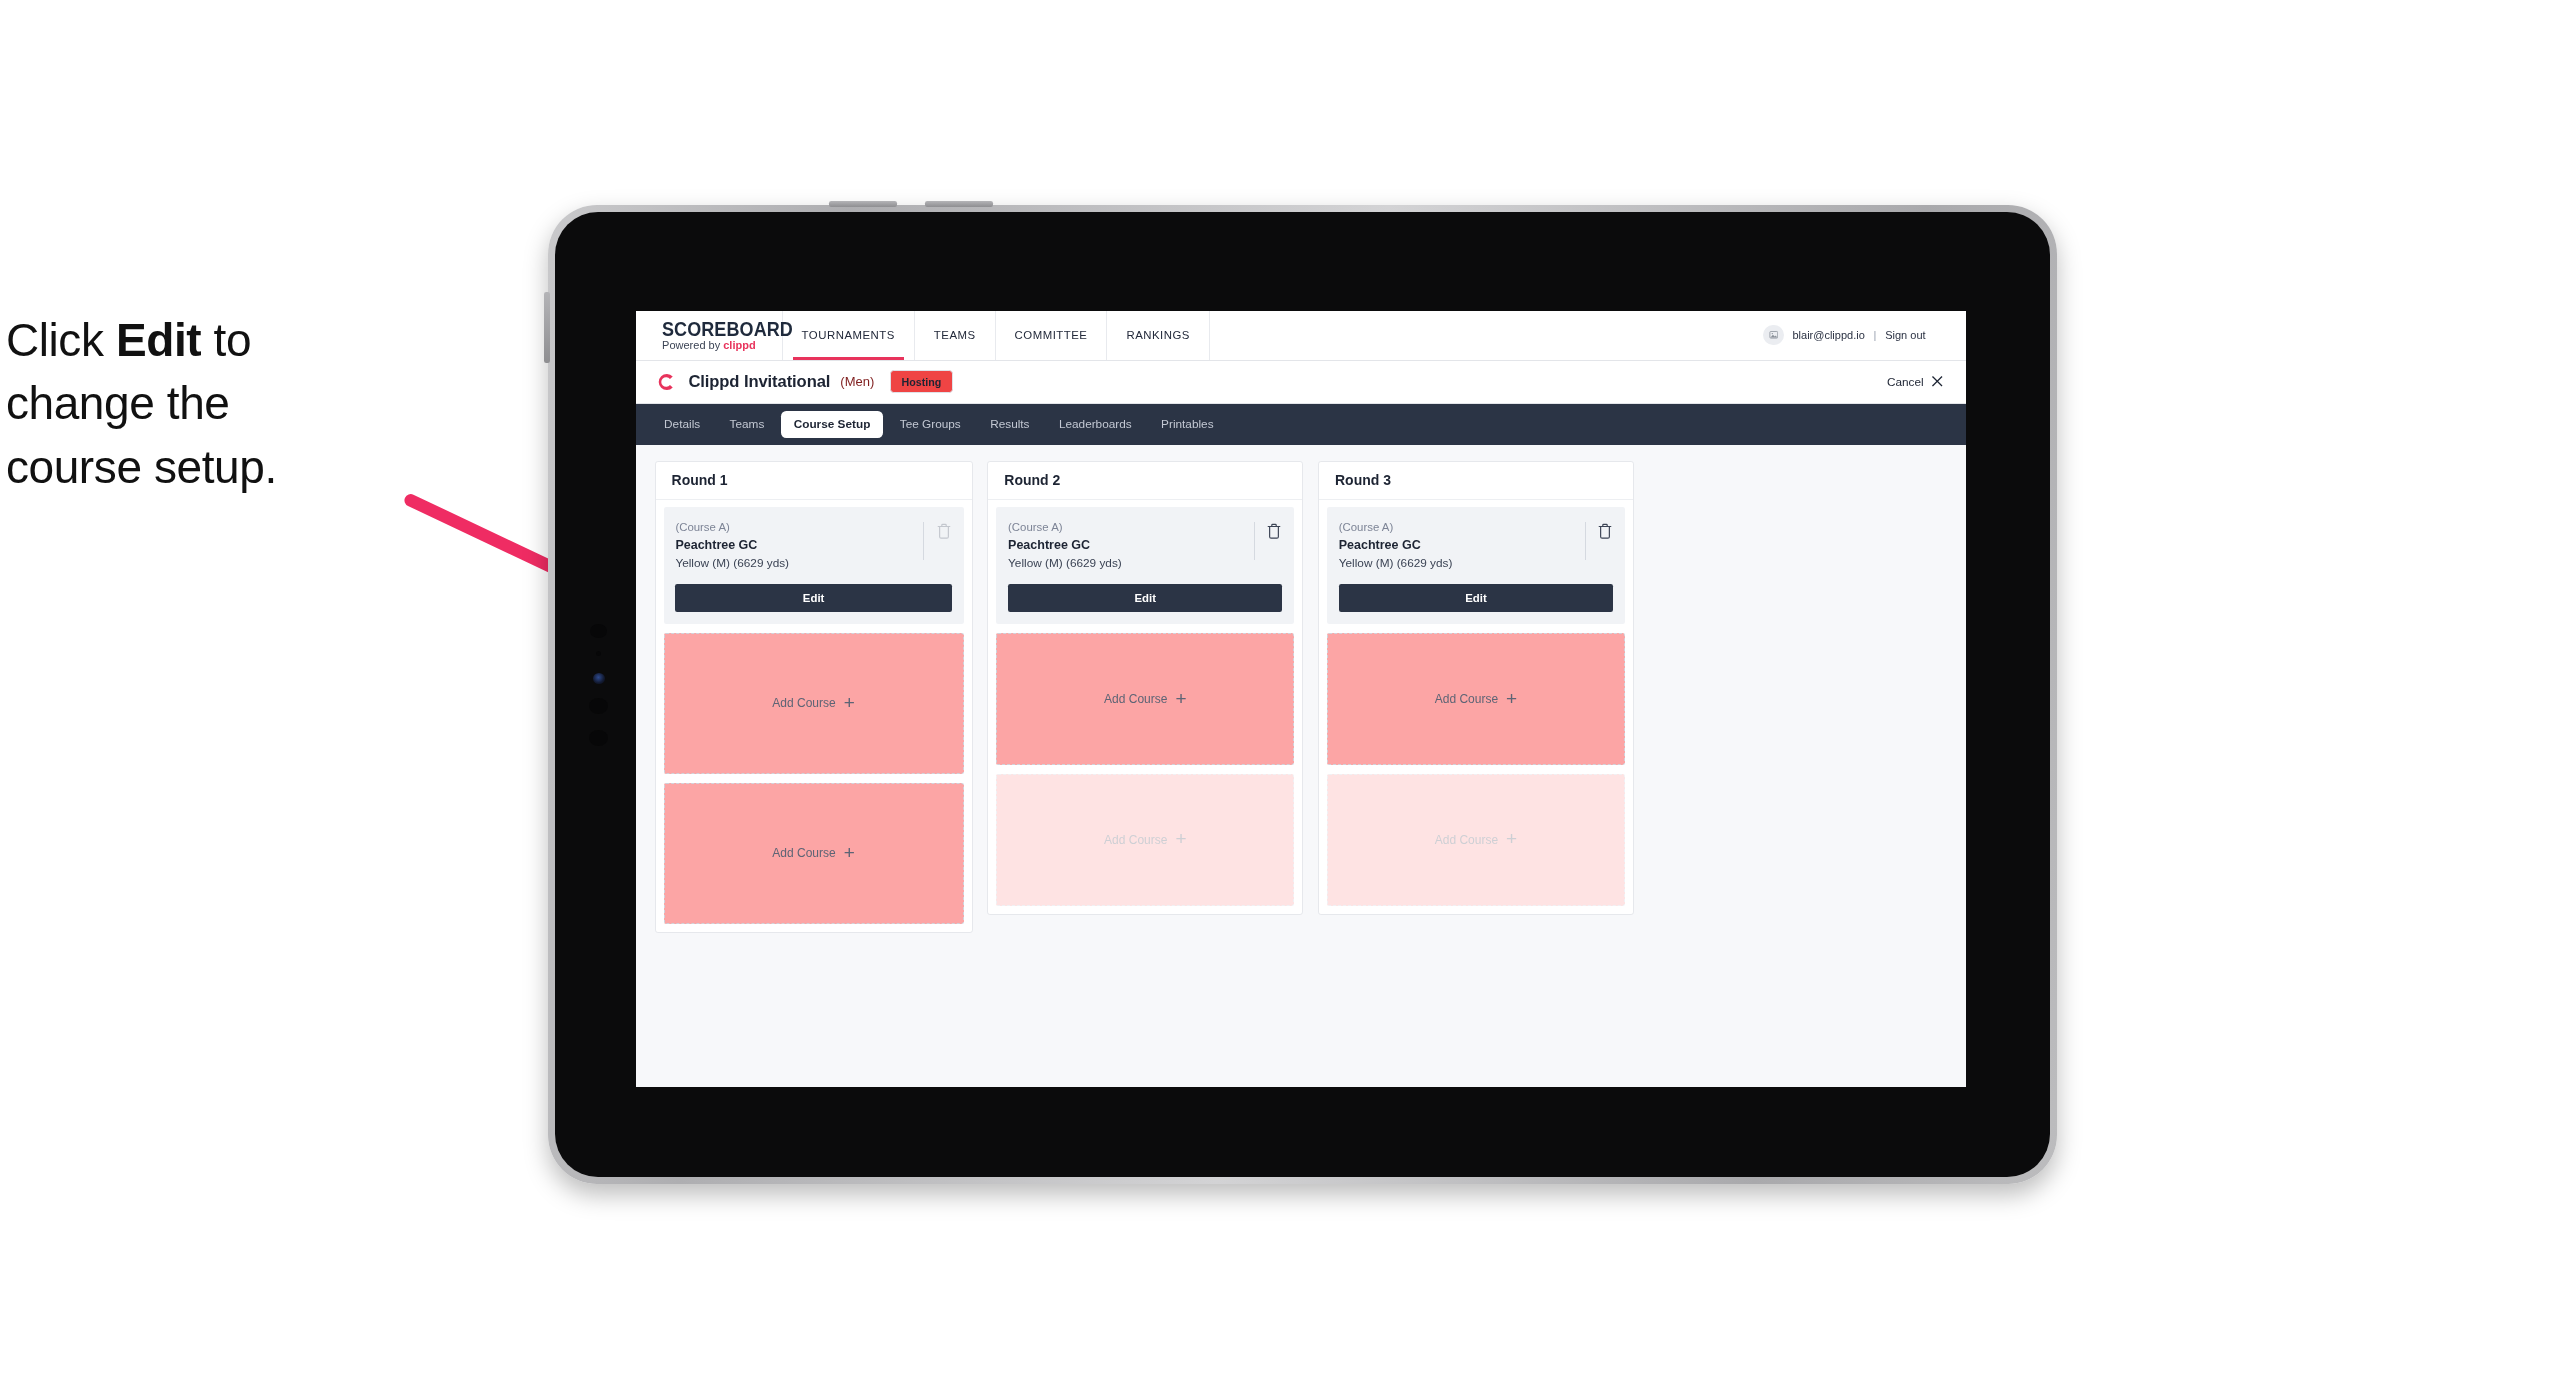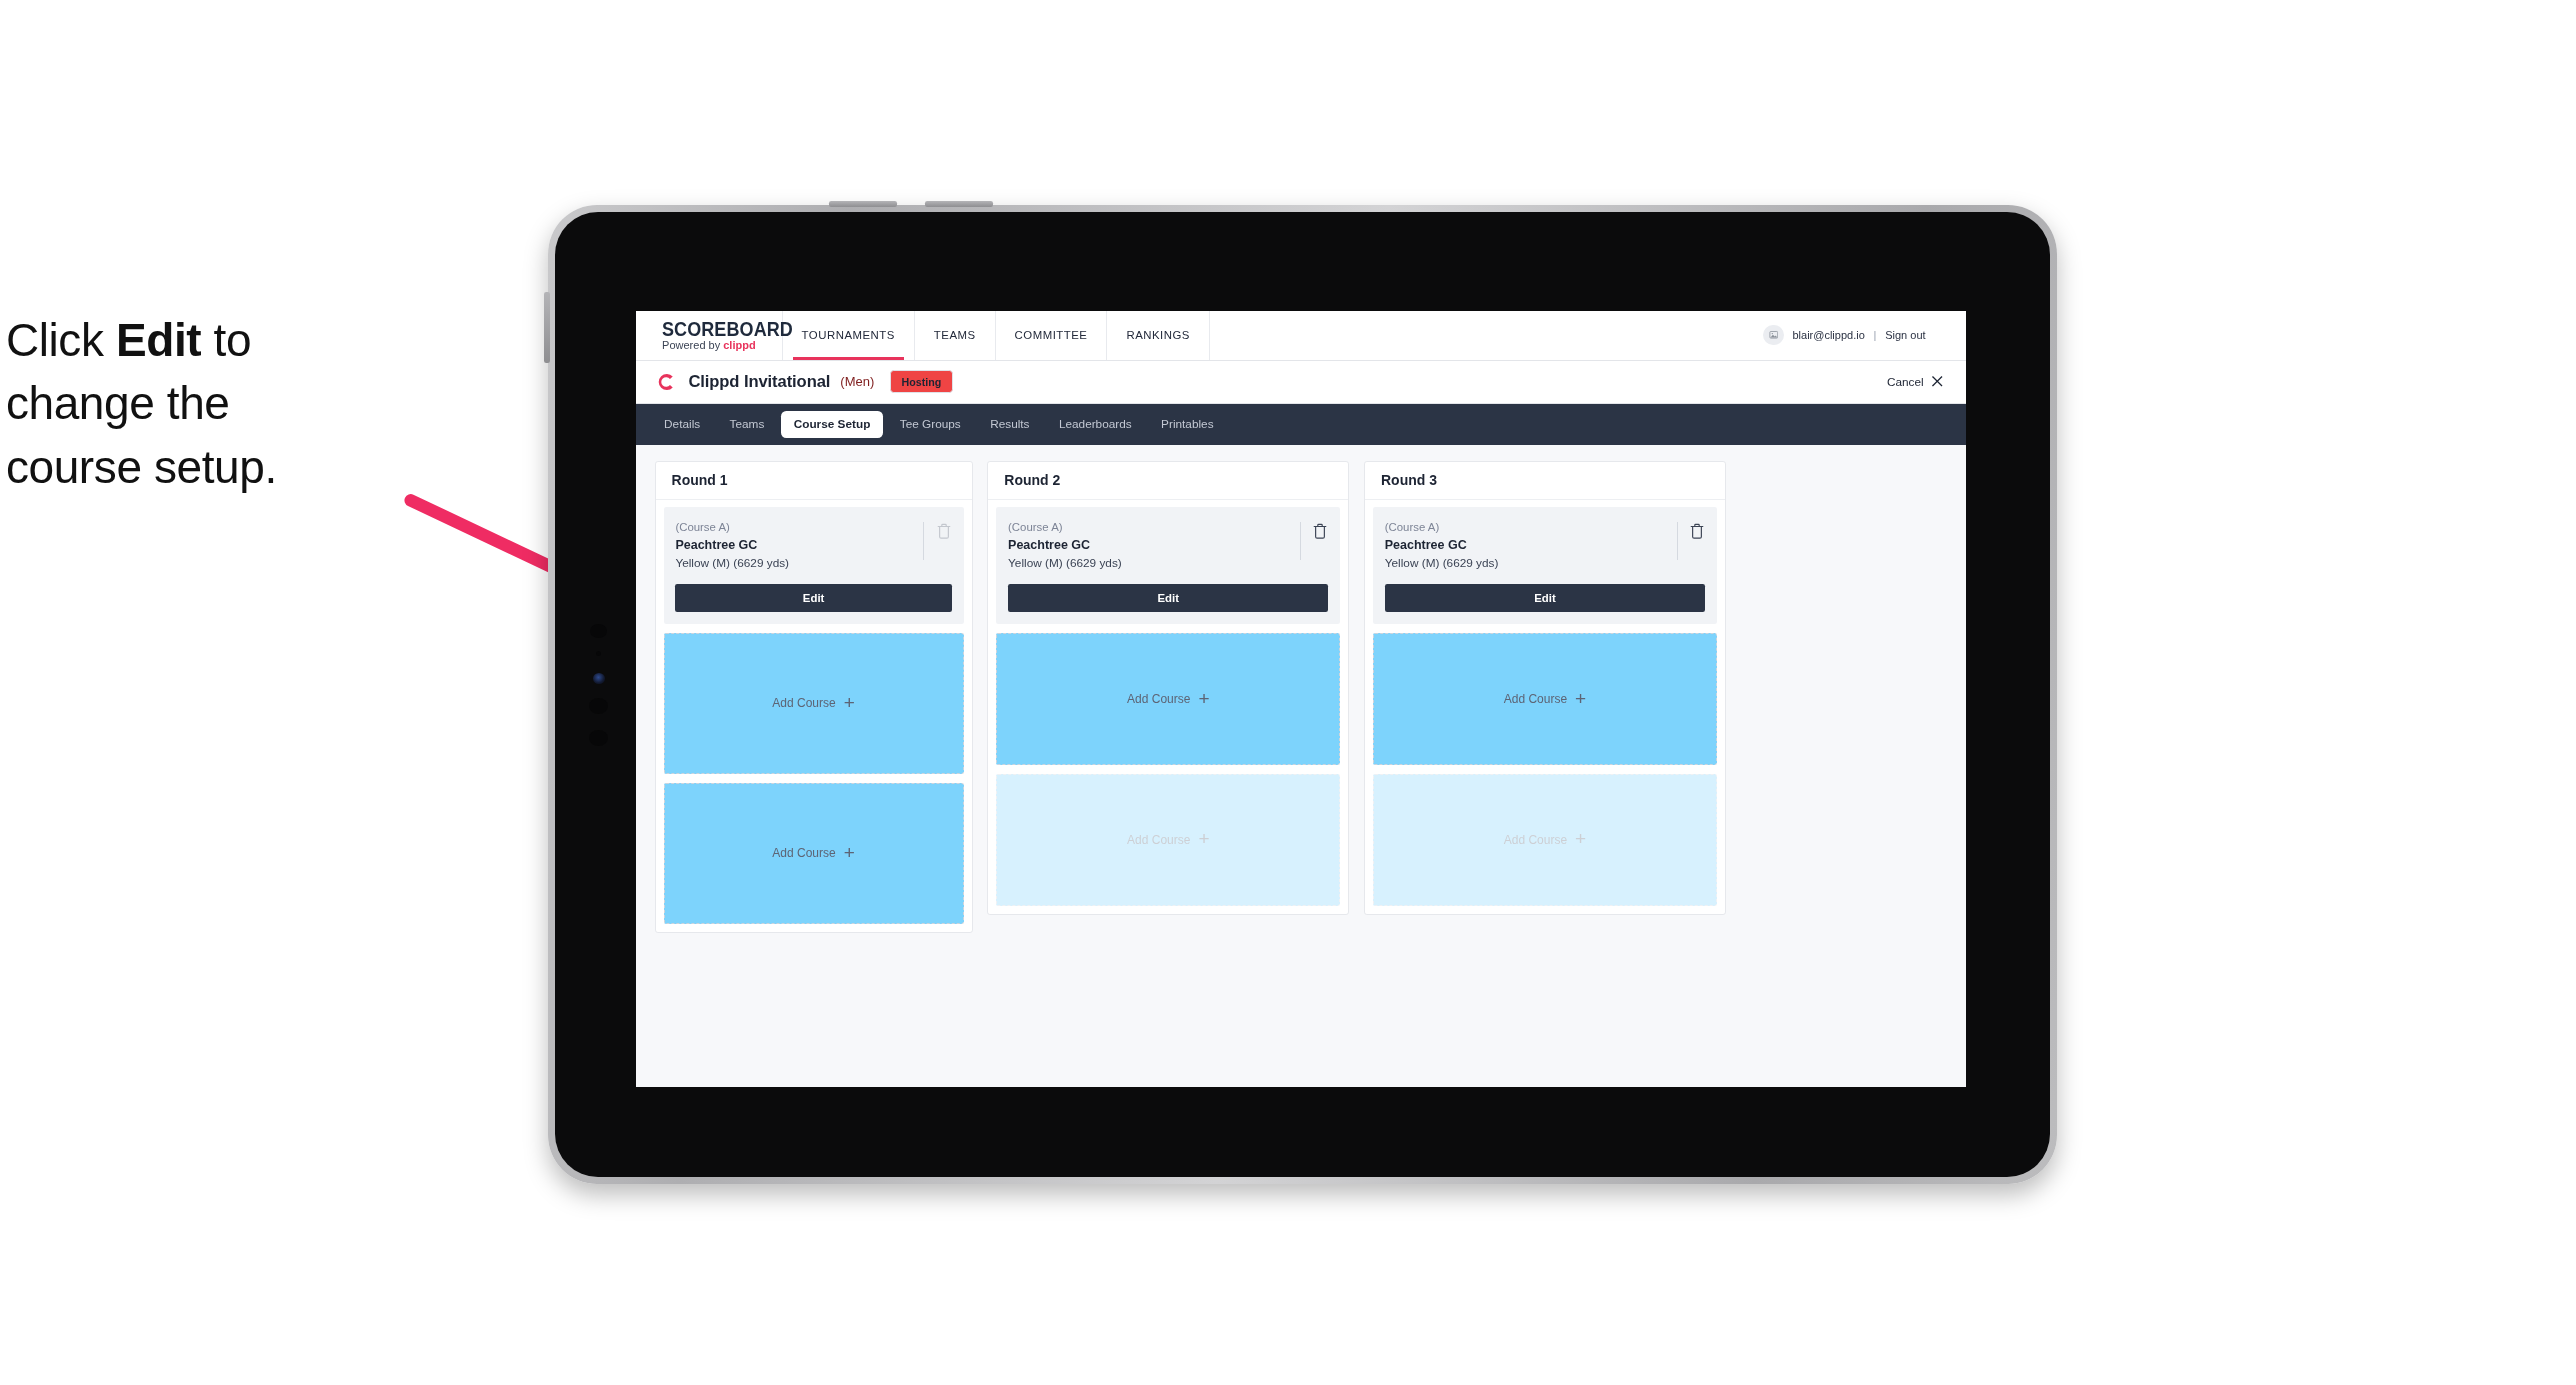--- a/index.html
+++ b/index.html
@@ -134,21 +134,21 @@
   }
   .tab {
     font-size: 11.8px; color: #c3c8d3; padding: 6.6px 12.5px;
     border-radius: 5.2px; cursor: pointer; white-space: nowrap;
   }
   .tab.active { background: #ffffff; color: #1d2433; font-weight: 700; }
 
   
   #board { display: flex; gap: 14.7px; padding: 16px 19px; align-items: flex-start; }
   .round-col {
-    width: 362px; background: #ffffff;
+    width: 316px; background: #ffffff;
     border: 0.7px solid #e6e8ec; border-radius: 2.9px;
     display: flex; flex-direction: column;
   }
   .round-col.r1 { width: 318px; }
   .round-head {
     height: 38px; display: flex; align-items: center; padding-left: 16px;
     border-bottom: 0.7px solid #edeff2;
     font-size: 14px; font-weight: 700; color: #1d2433;
   }
   .round-body { padding: 7.4px 8px 8px 8px; }
@@ -173,21 +173,21 @@
     background: #2b3445; color: #ffffff;
     border: none; border-radius: 2.2px;
     font-size: 11.4px; font-weight: 700;
     font-family: "Liberation Sans", sans-serif;
     cursor: pointer;
   }
 
   .add-box {
     margin-top: 8.8px; height: 132px;
     border: 0.7px dashed #cfd4dc; border-radius: 2.2px;
-    background: #7dd3fc;
+    background: #fca5a5;
     display: flex; align-items: center; justify-content: center;
     gap: 8px; cursor: pointer;
   }
   .add-box .add-label { font-size: 12px; color: #5d6475; }
   .add-box .plus { font-size: 19px; color: #5d6475; line-height: 1; margin-top: -1.5px; }
   .add-box.faded { opacity: 0.30; cursor: default; }
   .add-box.tall { height: 141px; }
 </style>
 </head>
 <body>

